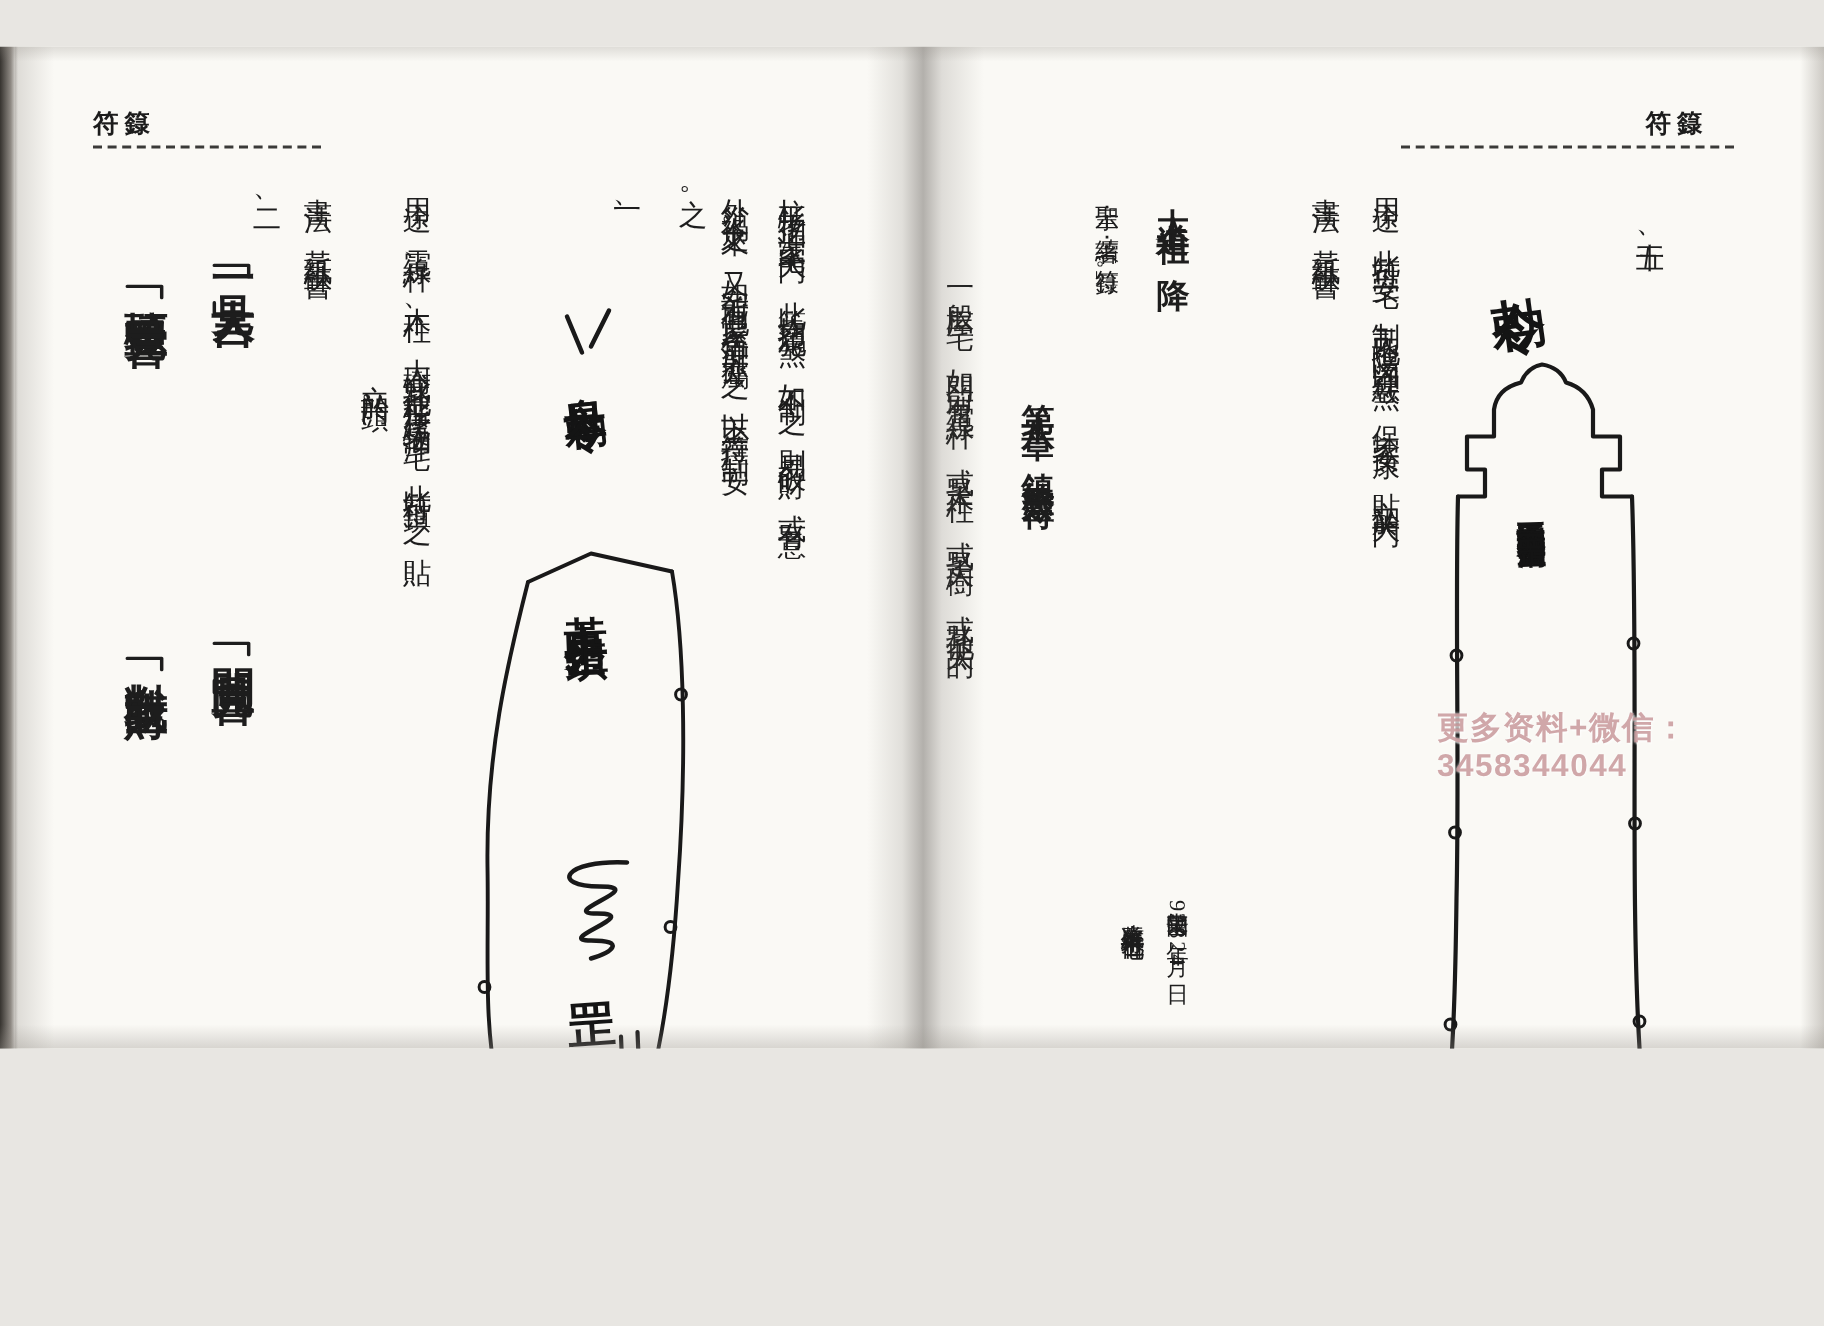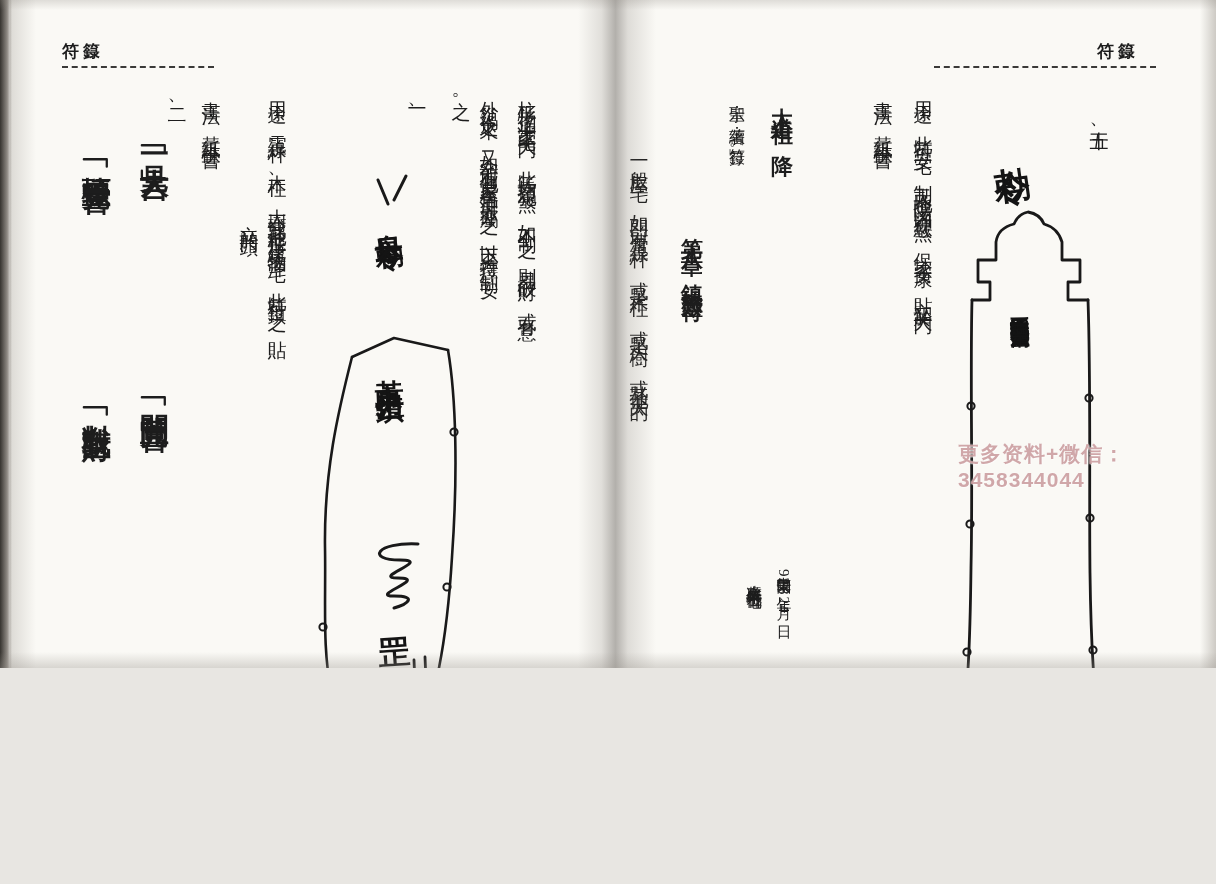--- a/index.html
+++ b/index.html
@@ -2,20 +2,21 @@
 <html><head>
 <meta charset="utf-8">
 <style>
   html,body{margin:0;padding:0;}
   body{background:#e8e6e2;}
   #stage{
     position:relative; width:1216px; height:668px; overflow:hidden;
     background:#faf9f5;
     font-family:"Liberation Serif","DejaVu Serif",serif;
     color:#1c1c1c;
+    margin-top:31px;
   }
   .v{
     position:absolute; writing-mode:vertical-rl; text-orientation:mixed;
     line-height:1; white-space:nowrap; color:#1d1d1d;
   }
   .h{ position:absolute; white-space:nowrap; }
   .body-col{ font-size:19px; letter-spacing:5px; }
   .small-col{ font-size:16px; letter-spacing:1.5px; }
   .header-txt{ font-size:17px; font-weight:bold; letter-spacing:4px; }
   .rule-dash{ position:absolute; border-top:2px dashed #3a3a38; height:0; }

